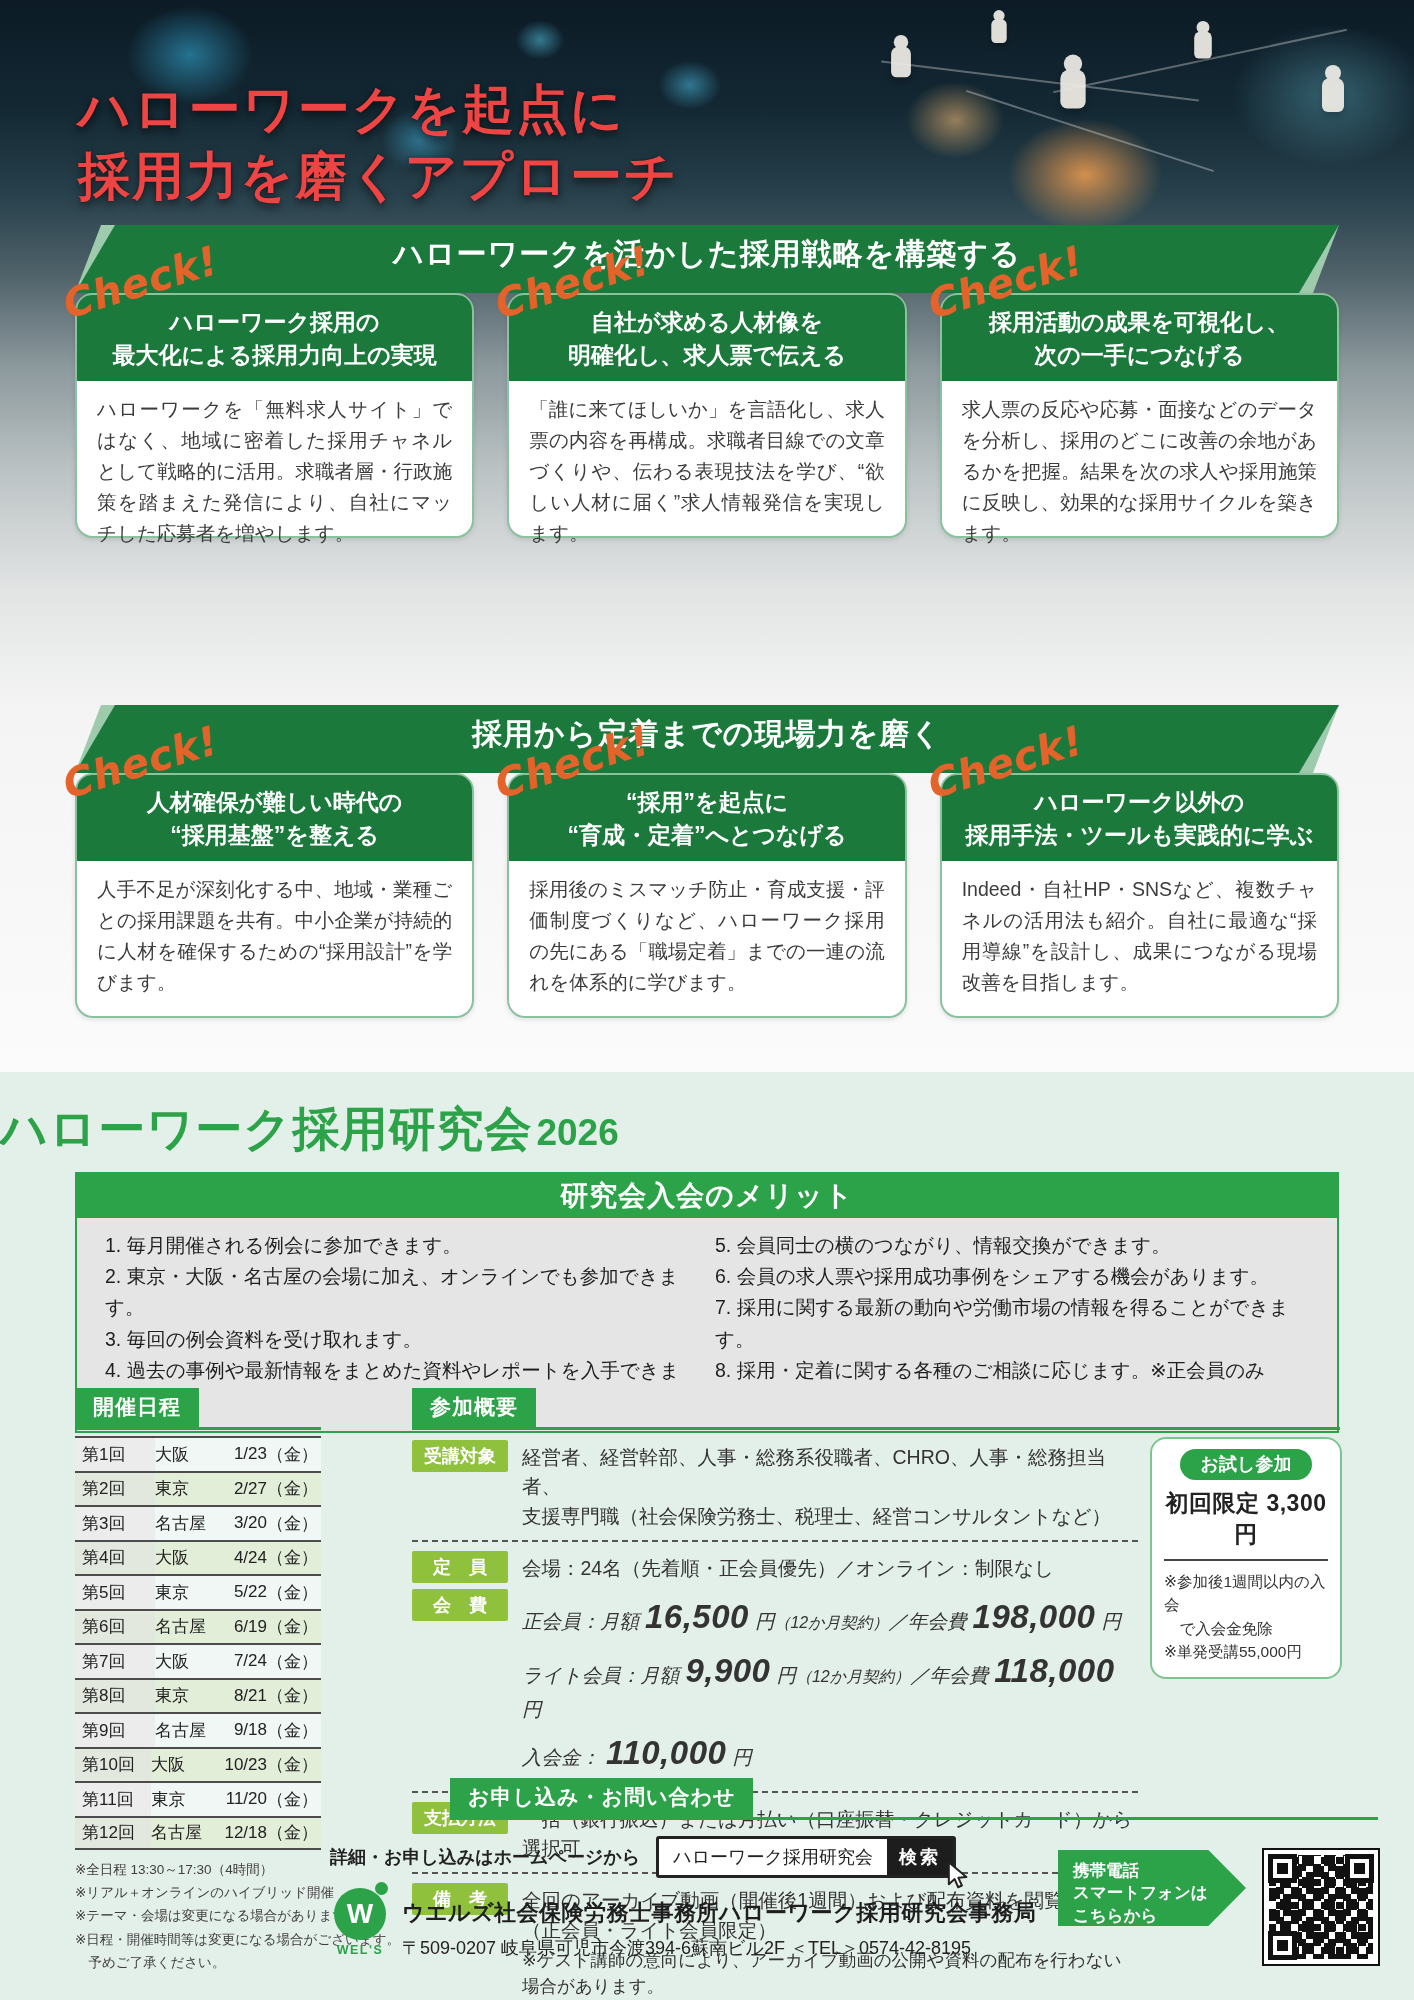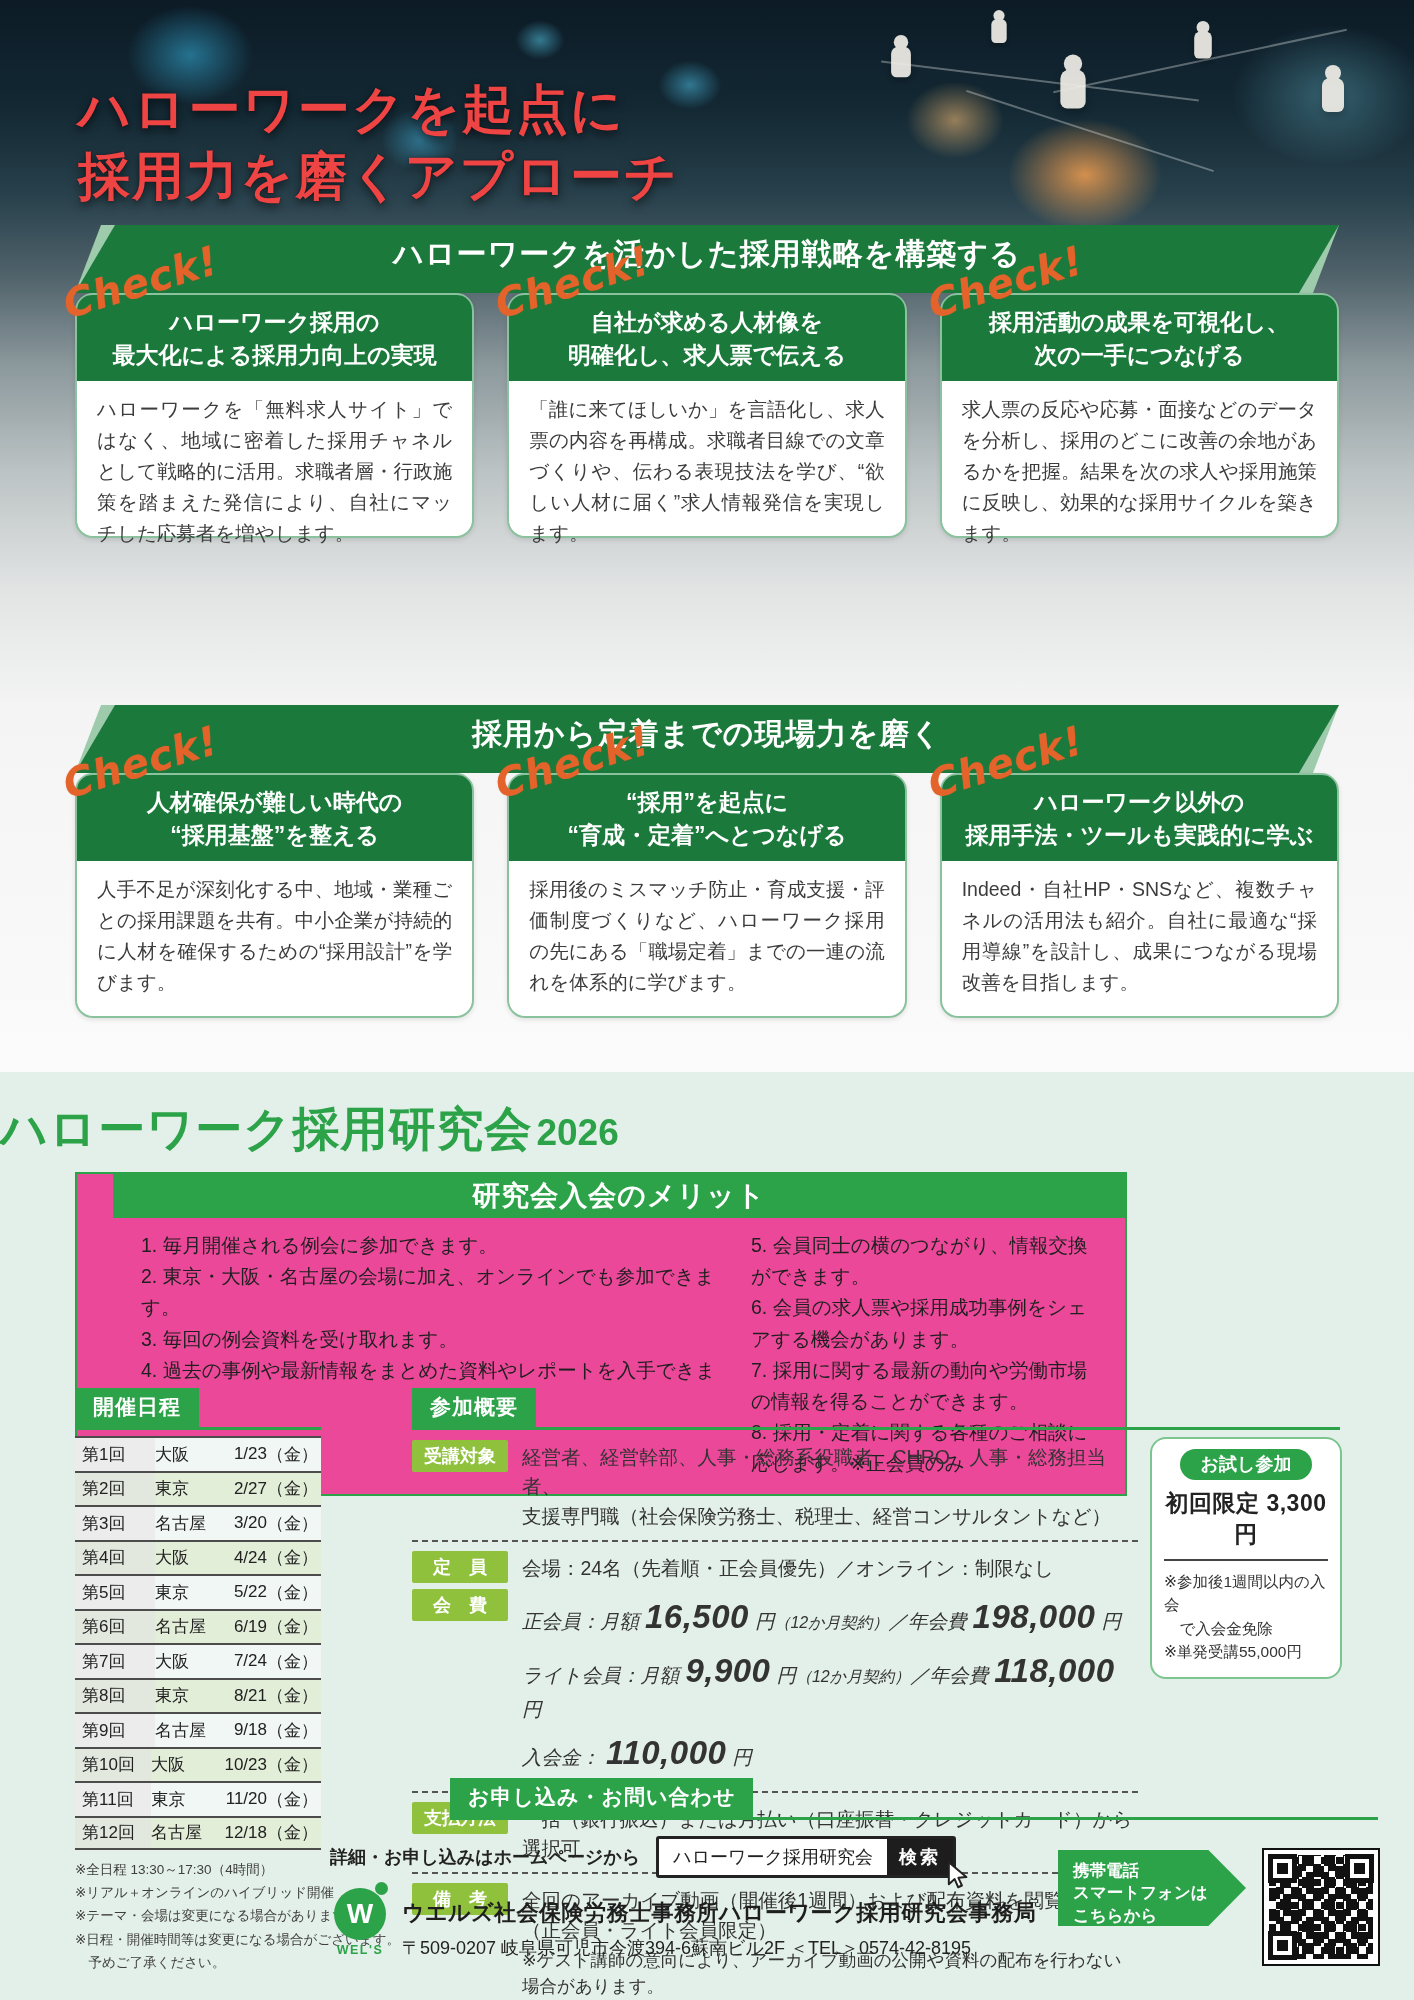--- a/index.html
+++ b/index.html
@@ -37,21 +37,21 @@
   .card-head { background:#1b7a3b; border-radius:15px 15px 0 0; color:#fff; text-align:center; font-weight:800; font-size:23px; line-height:1.42; padding:11px 6px 10px; }
   .card-body { padding:13px 20px 0; font-size:19.5px; line-height:1.58; color:#3c3c3c; text-align:justify; }
   .check { position:absolute; top:-36px; left:-16px; z-index:3; color:#e4632a; font-size:40px; font-style:italic; font-weight:700; transform:rotate(-17deg); font-family:"DejaVu Sans","Liberation Sans",sans-serif; letter-spacing:1px; text-shadow:0 0 1px rgba(228,99,42,.6); }
 
   
   .mint { position:absolute; left:0; top:1072px; width:1414px; height:928px; background:#e3efe9; }
   .research-title { position:absolute; left:0; top:1098px; width:100%; text-align:left; color:#2ca249; font-weight:800; }
   .research-title .main { font-size:47px; letter-spacing:1px; }
   .research-title .year { font-size:37px; margin-left:4px; }
 
-  .merit-wrap { position:absolute; left:75px; top:1172px; width:1052px; border:2px solid #2ca249; background:#ec4899;padding-left:36px; }
+  .merit-wrap { position:absolute; left:75px; top:1172px; width:1264px; border:2px solid #2ca249; background:#e5e5e5; }
   .merit-bar { background:#2ca249; color:#fff; text-align:center; font-size:28px; font-weight:800; height:44px; line-height:44px; letter-spacing:1px; }
   .merit-cols { display:flex; padding:12px 24px 14px 28px; }
   .merit-col { font-size:19.5px; line-height:1.6; color:#1f1f1f; font-weight:500; }
   .merit-col.left { width:610px; }
   .merit-col.right { flex:1; }
 
   
   .sec-head { position:absolute; border-bottom:3px solid #2ca249; }
   .sec-head .tag { display:inline-block; background:#2ca249; color:#fff; font-size:21px; font-weight:700; padding:5px 18px 6px; letter-spacing:1px; }
 

